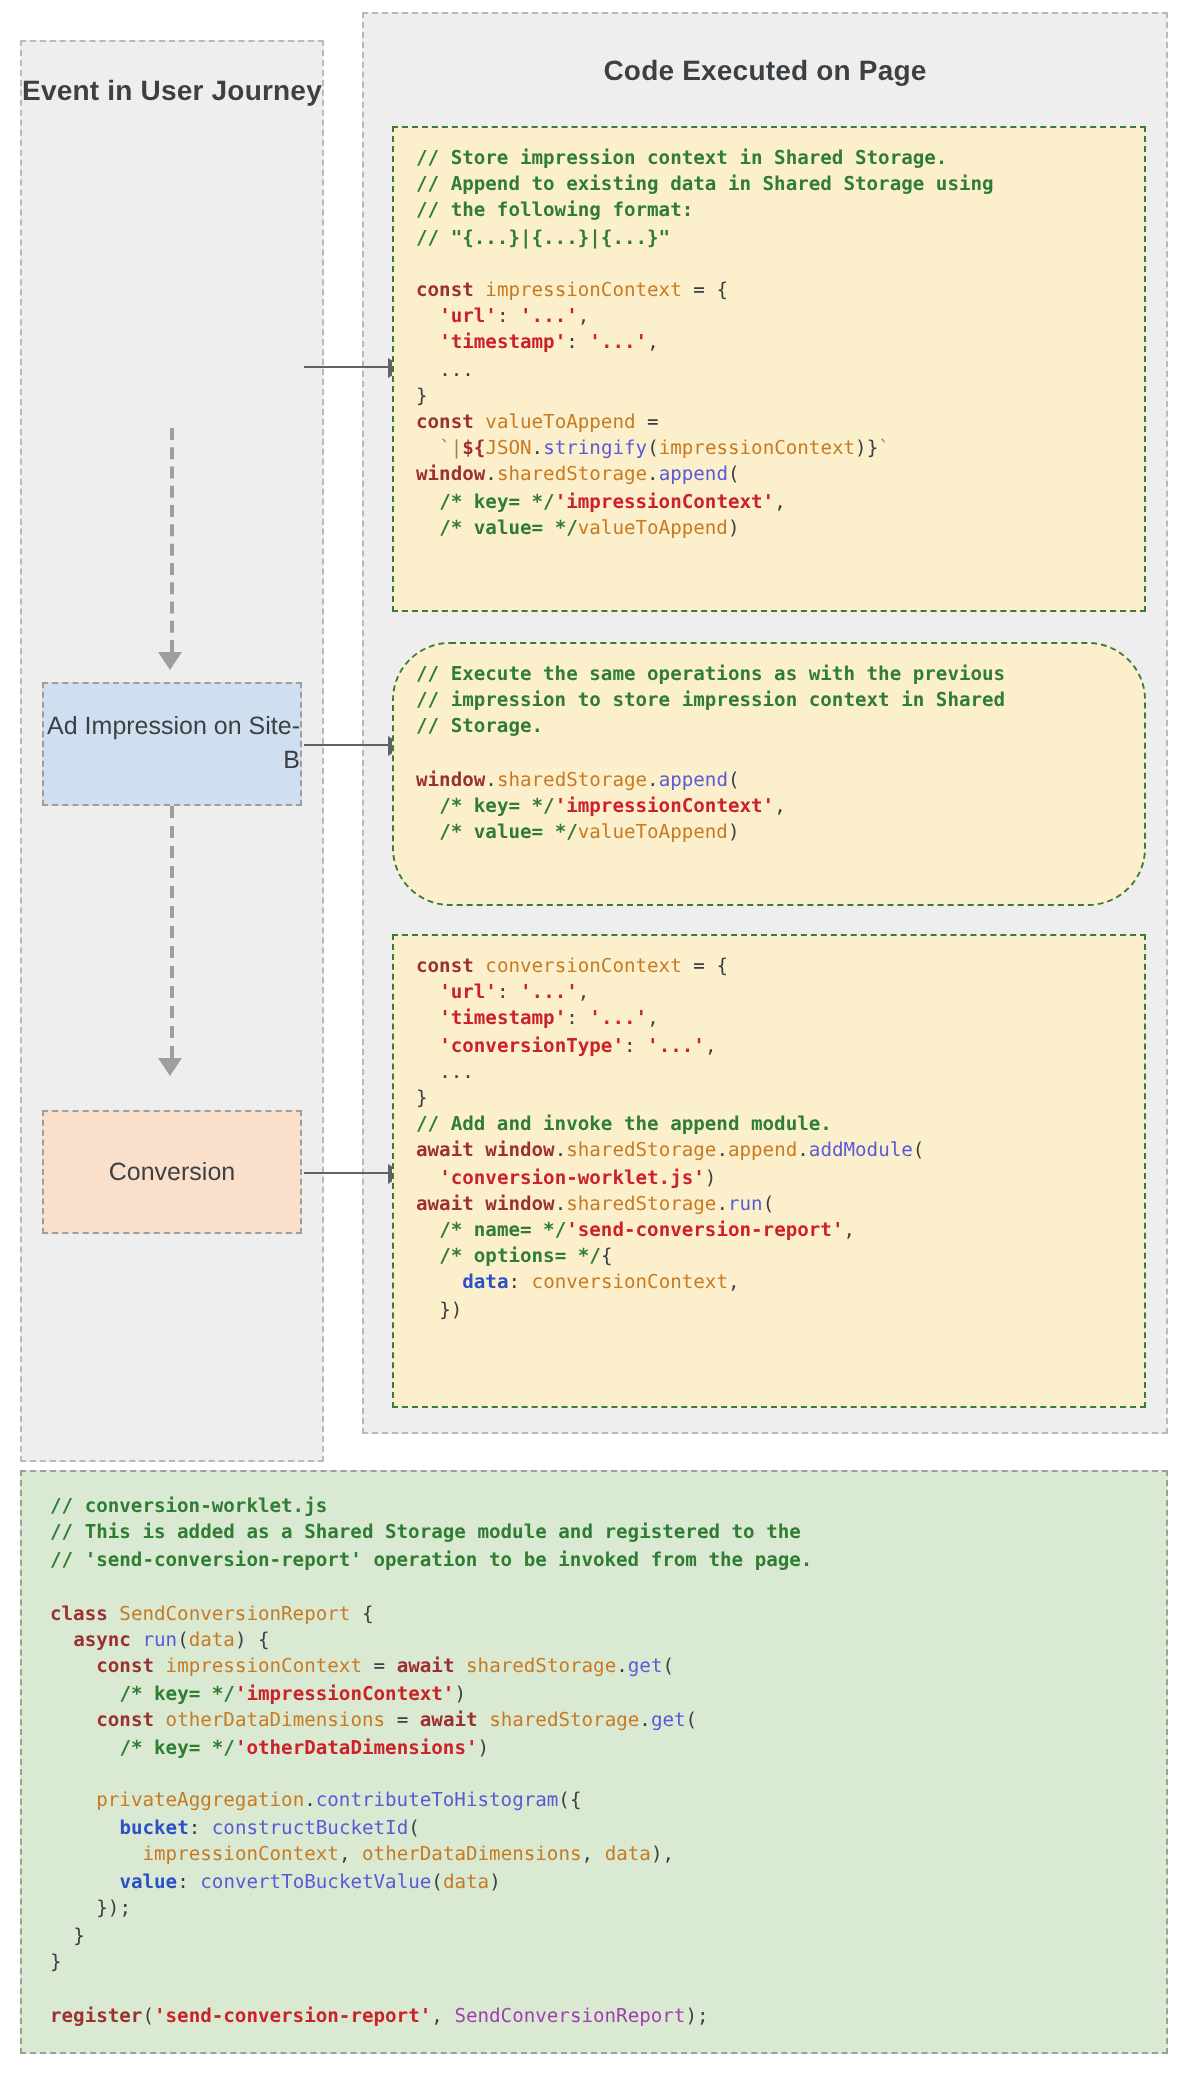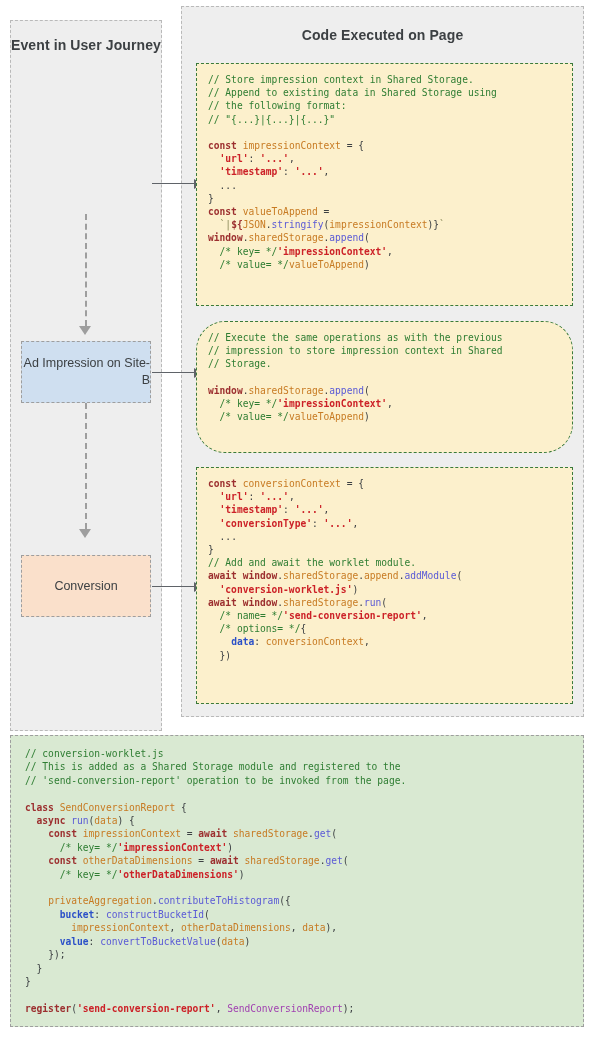--- a/index.html
+++ b/index.html
@@ -135,21 +135,21 @@
     padding: 11px 20px 10px 14px;
     font-family: "DejaVu Sans Mono", monospace;
     font-size: 9.6px;
     line-height: 13.4px;
     color: #3c4043;
     white-space: pre;
     overflow: hidden;
   }
 
   
-  .t-com { color: #2e7d32; font-weight: normal; }
+  .t-com { color: #2e7d32; font-weight: bold; }
   .t-kw  { color: #9c2f2f; font-weight: bold; }
   .t-var { color: #c77a22; }
   .t-str { color: #cc2127; font-weight: bold; }
   .t-fn  { color: #5a5ad6; }
   .t-prop{ color: #2b50c8; font-weight: bold; }
   .t-cls { color: #a03fb0; }
   .t-pln { color: #3c4043; }
   .t-tick{ color: #8a8a5a; }
 </style>
 </head>
@@ -201,21 +201,21 @@
 
 <span class="t-kw">window</span><span class="t-pln">.</span><span class="t-var">sharedStorage</span><span class="t-pln">.</span><span class="t-fn">append</span><span class="t-pln">(</span>
 <span class="t-pln"> </span><span class="t-pln"> </span><span class="t-com">/* key= */</span><span class="t-str">'impressionContext'</span><span class="t-pln">,</span>
 <span class="t-pln"> </span><span class="t-pln"> </span><span class="t-com">/* value= */</span><span class="t-var">valueToAppend</span><span class="t-pln">)</span></div>
   <div class="code-block" id="code-3"><span class="t-kw">const</span><span class="t-pln"> </span><span class="t-var">conversionContext</span><span class="t-pln"> </span><span class="t-pln">=</span><span class="t-pln"> </span><span class="t-pln">{</span>
 <span class="t-pln"> </span><span class="t-pln"> </span><span class="t-str">'url'</span><span class="t-pln">:</span><span class="t-pln"> </span><span class="t-str">'...'</span><span class="t-pln">,</span>
 <span class="t-pln"> </span><span class="t-pln"> </span><span class="t-str">'timestamp'</span><span class="t-pln">:</span><span class="t-pln"> </span><span class="t-str">'...'</span><span class="t-pln">,</span>
 <span class="t-pln"> </span><span class="t-pln"> </span><span class="t-str">'conversionType'</span><span class="t-pln">:</span><span class="t-pln"> </span><span class="t-str">'...'</span><span class="t-pln">,</span>
 <span class="t-pln"> </span><span class="t-pln"> </span><span class="t-pln">.</span><span class="t-pln">.</span><span class="t-pln">.</span>
 <span class="t-pln">}</span>
-<span class="t-com">// Add and await the worklet module.</span>
+<span class="t-com">// Add and invoke the append module.</span>
 <span class="t-kw">await</span><span class="t-pln"> </span><span class="t-kw">window</span><span class="t-pln">.</span><span class="t-var">sharedStorage</span><span class="t-pln">.</span><span class="t-var">append</span><span class="t-pln">.</span><span class="t-fn">addModule</span><span class="t-pln">(</span>
 <span class="t-pln"> </span><span class="t-pln"> </span><span class="t-str">'conversion-worklet.js'</span><span class="t-pln">)</span>
 <span class="t-kw">await</span><span class="t-pln"> </span><span class="t-kw">window</span><span class="t-pln">.</span><span class="t-var">sharedStorage</span><span class="t-pln">.</span><span class="t-fn">run</span><span class="t-pln">(</span>
 <span class="t-pln"> </span><span class="t-pln"> </span><span class="t-com">/* name= */</span><span class="t-str">'send-conversion-report'</span><span class="t-pln">,</span>
 <span class="t-pln"> </span><span class="t-pln"> </span><span class="t-com">/* options= */</span><span class="t-pln">{</span>
 <span class="t-pln"> </span><span class="t-pln"> </span><span class="t-pln"> </span><span class="t-pln"> </span><span class="t-prop">data</span><span class="t-pln">:</span><span class="t-pln"> </span><span class="t-var">conversionContext</span><span class="t-pln">,</span>
 <span class="t-pln"> </span><span class="t-pln"> </span><span class="t-pln">}</span><span class="t-pln">)</span></div>
 
 </div>
 

